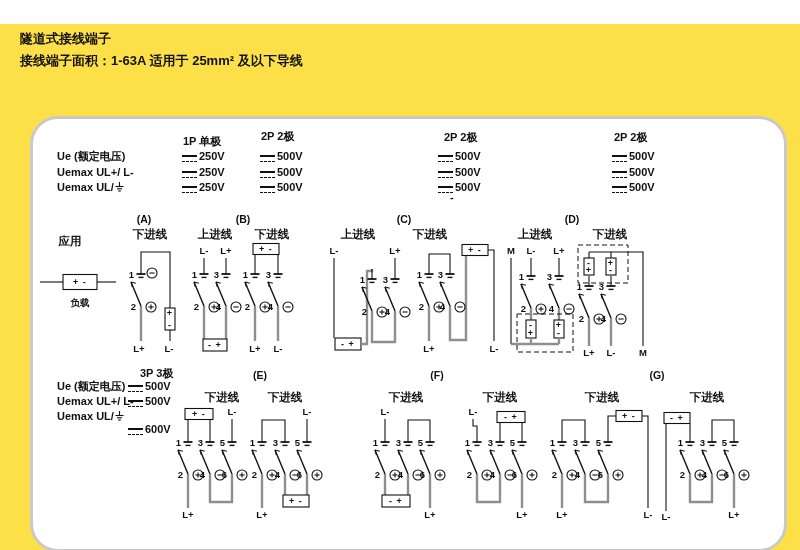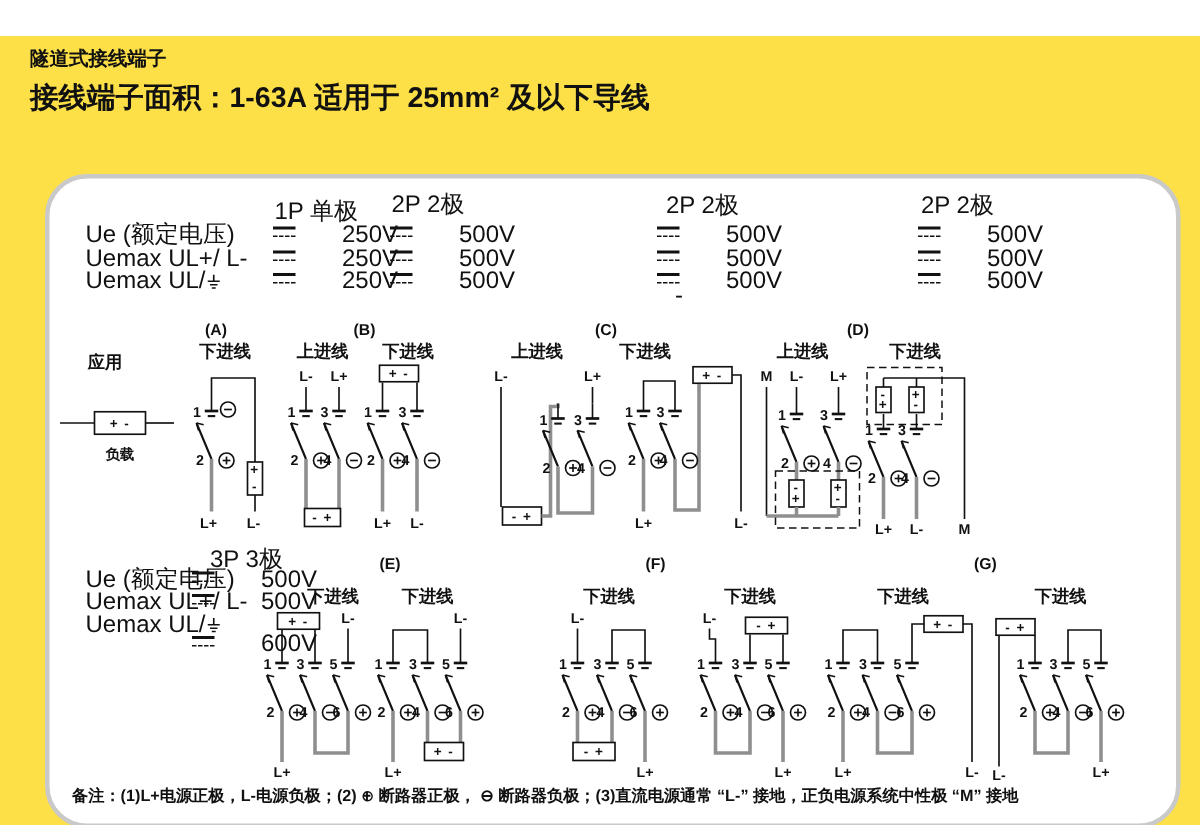--- a/index.html
+++ b/index.html
@@ -1,23 +1,23 @@
 <!DOCTYPE html>
 <html><head>
 <meta charset="utf-8">
 <style>
   html,body{margin:0;padding:0;background:#fff;}
   .page{position:relative;width:800px;height:550px;background:#fde047;overflow:hidden;
         font-family:"Liberation Sans",sans-serif;color:#111;margin-top:24px;}
   .title{position:absolute;left:20px;top:6px;font-size:13px;font-weight:700;}
-  .subtitle{position:absolute;left:20px;top:28px;font-size:19px;font-weight:700;}
+  .subtitle{position:absolute;left:20px;top:28px;font-size:13px;font-weight:700;}
   .panel{position:absolute;left:30px;top:92px;width:751px;height:430px;
          border:3px solid #c9c9c9;border-radius:28px;background:#fff;}
-  .cell{position:absolute;font-size:16px;font-weight:400;white-space:nowrap;line-height:13px;}
-  .val{display:flex;align-items:flex-start;gap:29px;}
+  .cell{position:absolute;font-size:11px;font-weight:700;white-space:nowrap;line-height:13px;}
+  .val{display:flex;align-items:flex-end;}
   .dc{position:relative;display:inline-block;width:15px;height:9px;margin-right:2px;}
   .dc::before{content:"";position:absolute;left:0;right:0;top:1px;border-top:2px solid #111;}
   .dc::after{content:"";position:absolute;left:0;right:0;bottom:1px;border-top:1.6px dashed #111;}
   .earth{margin-left:1px;vertical-align:-1px;}
   .note{position:absolute;left:48px;top:500px;width:724px;font-size:10.8px;font-weight:700;white-space:nowrap;}
   svg.diag{position:absolute;left:0;top:0;pointer-events:none;}
   .t  {font:700 9.5px "Liberation Sans",sans-serif;fill:#111;}
   .th {font:700 11.5px "Liberation Sans",sans-serif;fill:#111;}
   .tg {font:700 10.5px "Liberation Sans",sans-serif;fill:#111;}
   .tn {font:700 9.5px "Liberation Sans",sans-serif;fill:#111;}
@@ -125,21 +125,20 @@
     </div>
   <div class="cell val" style="left:128px;top:371px">
       <span class="dc"></span>
       <span>500V</span>
     </div>
   <div class="cell val" style="left:128px;top:399px">
       <span class="dc"></span>
       <span>600V</span>
     </div>
 
-  <div class="note">备注：(1)L+电源正极，L-电源负极；(2) ⊕ 断路器正极， ⊖ 断路器负极；(3)直流电源通常 “L-” 接地，正负电源系统中性极 “M” 接地</div>
 
   <svg id="diag" class="diag" width="800" height="550" viewBox="0 0 800 550">
       <g>
         <text x="70" y="221" class="th" text-anchor="middle">应用</text>
         <polyline points="40,258 63,258" class="w1"></polyline>
         <rect x="63" y="250.5" width="34" height="15" class="box"></rect>
         <text x="80" y="261.2" class="tb" text-anchor="middle">+ -</text>
         <polyline points="97,258 116,258" class="w1"></polyline>
         <text x="80" y="282" class="t" text-anchor="middle">负载</text>
       </g>

